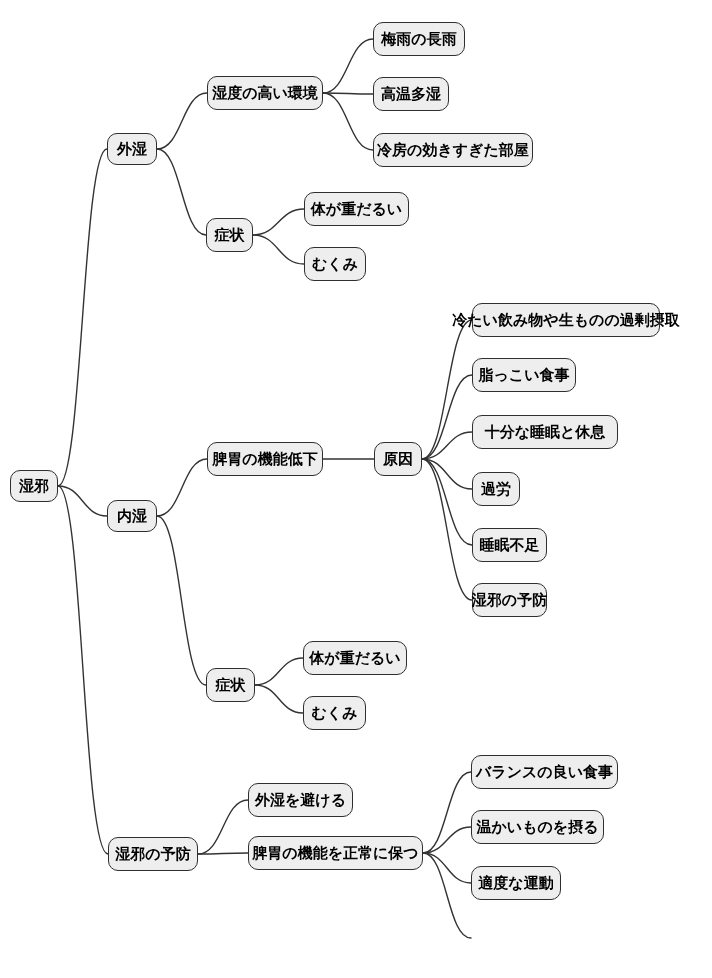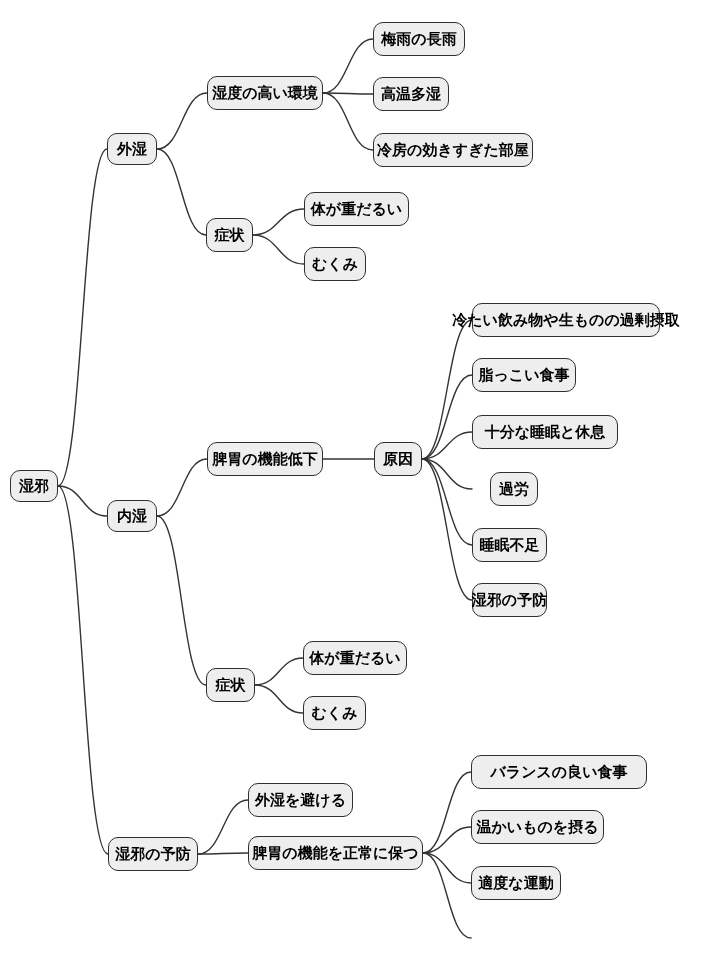--- a/index.html
+++ b/index.html
@@ -90,27 +90,27 @@
   <div class="node" style="left:206px; top:218px; width:47px; height:34px;">症状</div>
   <div class="node" style="left:304px; top:192px; width:105px; height:34px;">体が重だるい</div>
   <div class="node" style="left:304px; top:247px; width:62px; height:34px;">むくみ</div>
 
   <div class="node" style="left:107px; top:500px; width:50px; height:32px;">内湿</div>
   <div class="node" style="left:207px; top:442px; width:116px; height:34px;">脾胃の機能低下</div>
   <div class="node" style="left:374px; top:442px; width:48px; height:34px;">原因</div>
   <div class="node" style="left:472px; top:303px; width:188px; height:34px;">冷たい飲み物や生ものの過剰摂取</div>
   <div class="node" style="left:472px; top:358px; width:104px; height:34px;">脂っこい食事</div>
   <div class="node" style="left:472px; top:415px; width:146px; height:34px;">十分な睡眠と休息</div>
-  <div class="node" style="left:472px; top:472px; width:48px; height:34px;margin-left:18px;">過労</div>
+  <div class="node" style="left:472px; top:472px; width:48px; height:34px;">過労</div>
   <div class="node" style="left:472px; top:528px; width:75px; height:34px;">睡眠不足</div>
   <div class="node" style="left:472px; top:583px; width:75px; height:34px;">湿邪の予防</div>
   <div class="node" style="left:206px; top:668px; width:49px; height:34px;">症状</div>
   <div class="node" style="left:303px; top:641px; width:104px; height:34px;">体が重だるい</div>
   <div class="node" style="left:303px; top:696px; width:63px; height:34px;">むくみ</div>
 
   <div class="node" style="left:108px; top:837px; width:90px; height:34px;">湿邪の予防</div>
   <div class="node" style="left:248px; top:783px; width:105px; height:34px;">外湿を避ける</div>
   <div class="node" style="left:248px; top:836px; width:175px; height:34px;">脾胃の機能を正常に保つ</div>
-  <div class="node" style="left:471px; top:755px; width:176px; height:34px;">バランスの良い食事</div>
+  <div class="node" style="left:471px; top:755px; width:147px; height:34px;">バランスの良い食事</div>
   <div class="node" style="left:471px; top:810px; width:133px; height:34px;">温かいものを摂る</div>
   <div class="node" style="left:471px; top:866px; width:90px; height:34px;">適度な運動</div>
 
 </div>
 
 </body></html>

